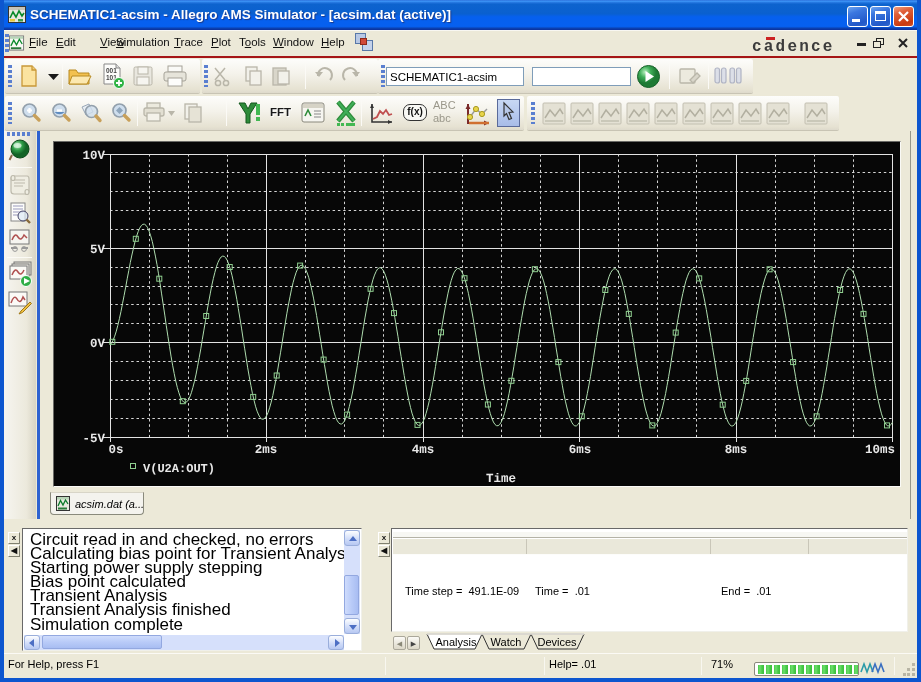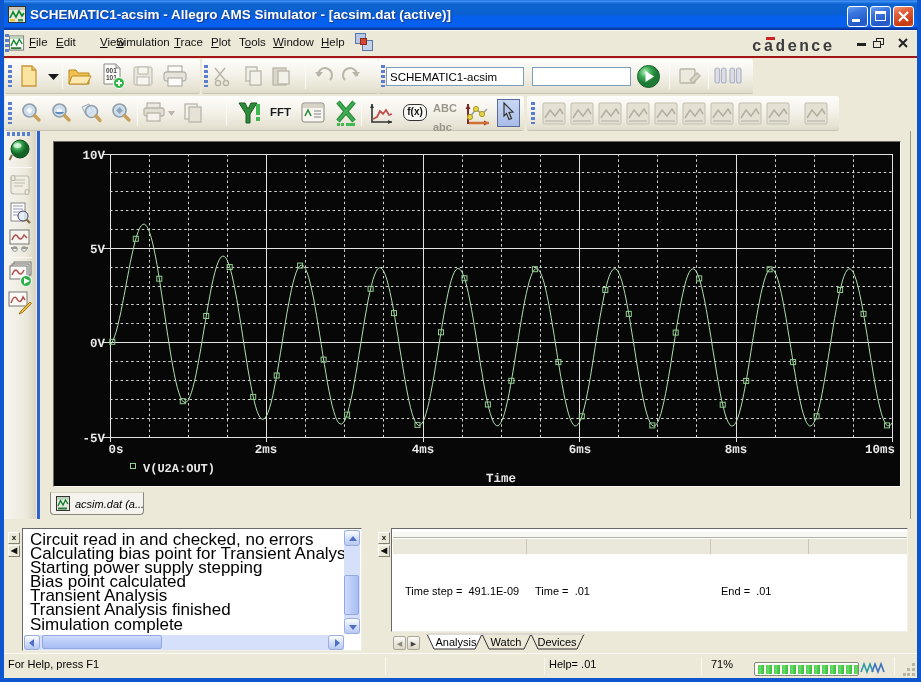--- a/index.html
+++ b/index.html
@@ -269,21 +269,21 @@
         <rect x="7" y="23" width="3" height="3" fill="#42b852"></rect>
       <rect x="12" y="23" width="9" height="3" fill="#42b852"></rect>
     </svg>
     <div class="sep" style="left:356px"></div>
     <svg class="abs" style="left:363px;top:5px" width="28" height="26" viewBox="0 0 28 26">
       <path d="M4 3 L4 21 L24 21" fill="none" stroke="#333" stroke-width="1.6"></path>
       <path d="M4 3 L2 7 L6 7 Z M24 21 L20 19 L20 23 Z" fill="#333"></path>
       <path d="M5 18 L9 16 L12 10 L15 13 L18 9 L21 14 L24 13" fill="none" stroke="#c05050" stroke-width="1.8"></path>
     </svg>
     <div class="abs" style="left:398px;top:8px;width:24px;height:17px;border:1.5px solid #333;border-radius:7px;background:#f8f8f4;font-size:10px;font-weight:bold;color:#111;text-align:center;line-height:14px">f(x)</div>
-    <div class="abs" style="left:428px;top:3px;font-size:11px;font-weight:bold;color:#9a978a;line-height:19px">ABC<br>abc</div>
+    <div class="abs" style="left:428px;top:3px;font-size:11px;font-weight:normal;color:#9a978a;line-height:13px">ABC<br>abc</div>
     <svg class="abs" style="left:458px;top:4px" width="30" height="28" viewBox="0 0 30 28">
       <path d="M5 4 L5 23 L26 23" fill="none" stroke="#7a2a2a" stroke-width="2"></path>
       <path d="M5 4 L2.5 9 L7.5 9 Z M26 23 L21 20.5 L21 25.5 Z" fill="#7a2a2a"></path>
       <path d="M7 17 L13 9 L19 14 L24 9" fill="none" stroke="#999" stroke-width="1.4"></path>
       <circle cx="7" cy="17" r="2.6" fill="#e8d44a" stroke="#a89a20"></circle>
       <circle cx="13" cy="9" r="2.6" fill="#e8d44a" stroke="#a89a20"></circle>
       <circle cx="19" cy="14" r="2.6" fill="#e8d44a" stroke="#a89a20"></circle>
       <path d="M6 23 L26 23" stroke="#d07030" stroke-width="2.5"></path>
     </svg>
     <div class="abs" style="left:492px;top:3px;width:23px;height:28px;background:linear-gradient(180deg,#c8d8f4,#a8bce8);border:1.5px solid #5a6a9a">

